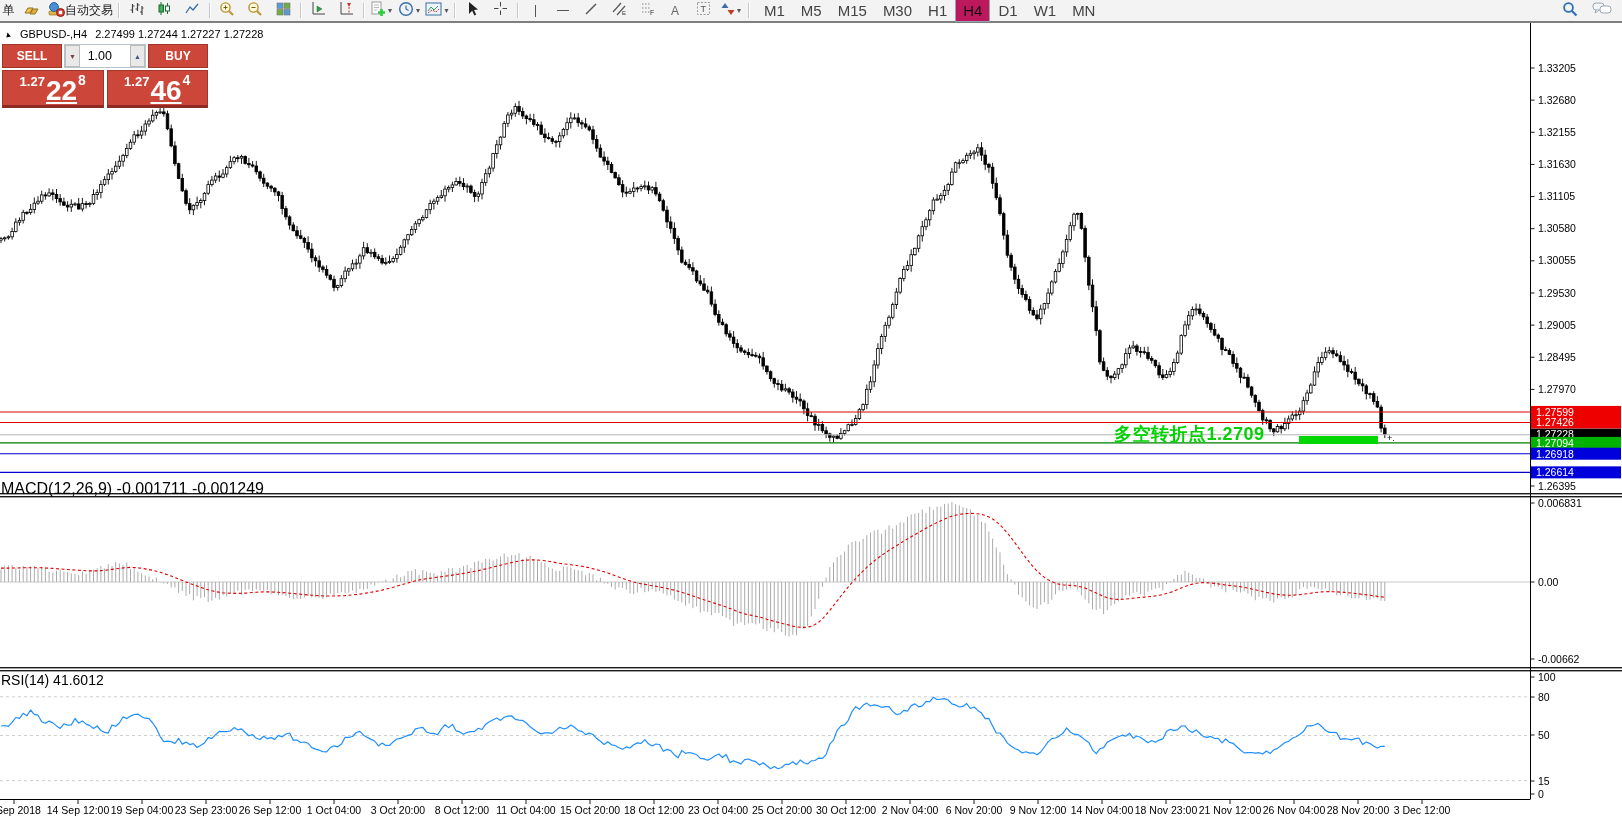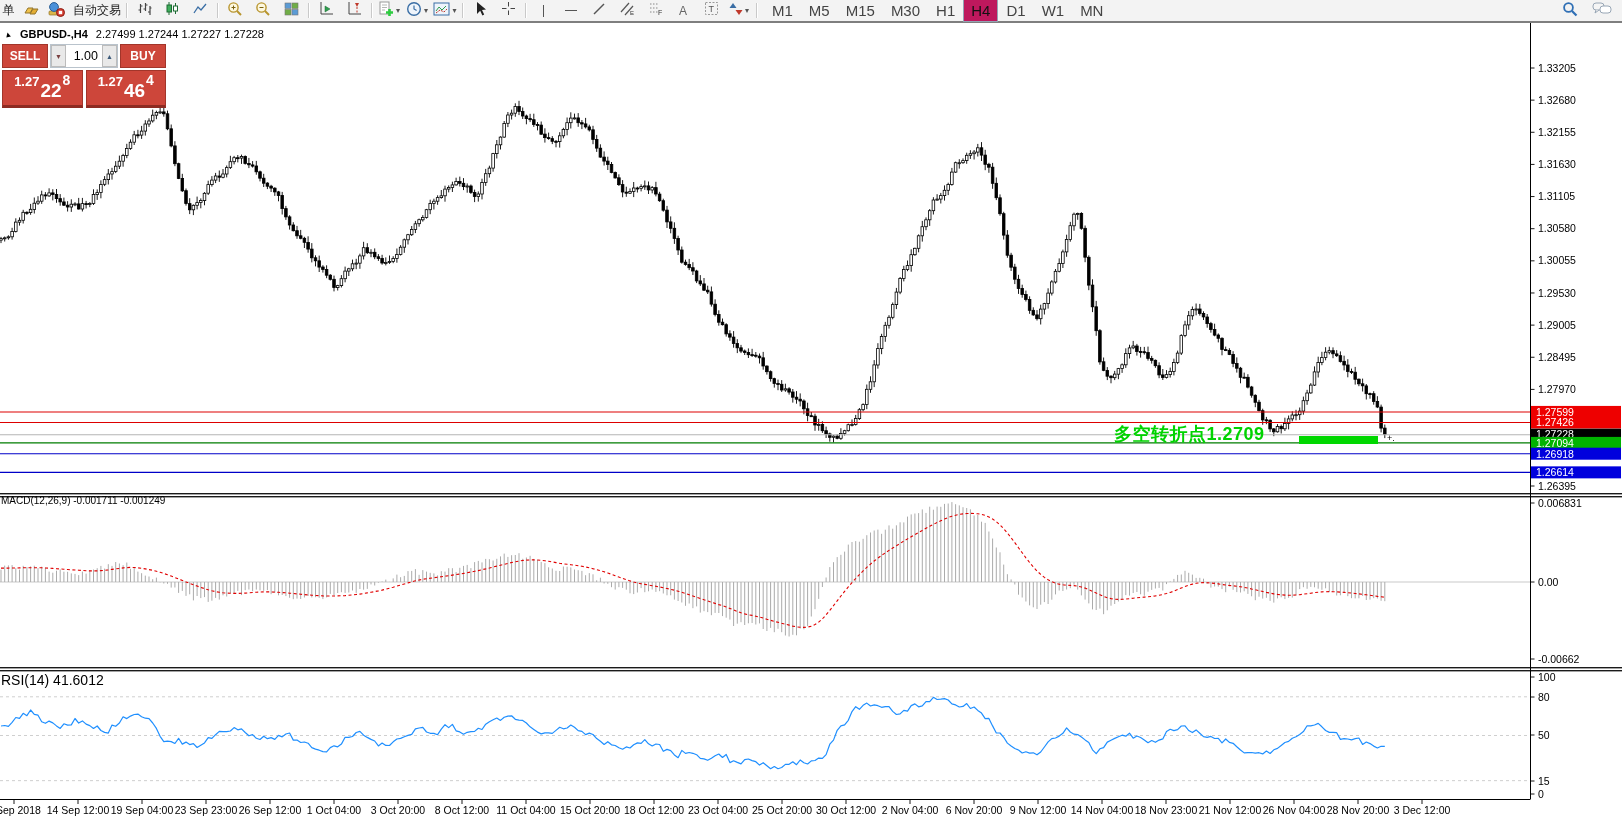--- a/index.html
+++ b/index.html
@@ -19,54 +19,54 @@
   .tf-active{background:#be185d;border:1px solid #93a3b4;color:#111;}
   .tb-right{position:absolute;right:10px;top:0;height:21px;display:flex;align-items:center;gap:14px;}
   .glyph{font-size:13px;color:#555;line-height:1;}
   .vline-g{width:1px;height:12px;background:#555;}
   .hline-g{width:12px;height:1px;background:#555;}
   
   svg#chart-svg{position:absolute;top:0;left:0;z-index:1;}
   .chart-title{position:absolute;left:4px;top:28px;z-index:3;font-size:11px;color:#000;
                display:flex;align-items:center;gap:8px;white-space:nowrap;}
   .sym-arrow{font-size:8px;color:#000;transform:rotate(-14deg);}
-  .macd-label{position:absolute;left:1px;top:495px;z-index:3;font-size:10px;color:#000;white-space:nowrap;}
+  .macd-label{position:absolute;left:1px;top:480px;z-index:3;font-size:16px;color:#000;white-space:nowrap;}
   .rsi-label{position:absolute;left:1px;top:672px;z-index:3;font-size:14px;color:#000;white-space:nowrap;}
   .annotation{position:absolute;z-index:4;font-weight:bold;font-size:18px;letter-spacing:.5px;white-space:nowrap;}
   .green-rect{position:absolute;z-index:3;}
   
-  .trade-panel{position:absolute;left:2px;top:44px;z-index:4;width:164px;}
+  .trade-panel{position:absolute;left:2px;top:44px;z-index:4;width:206px;}
   .tp-row1{display:flex;height:24px;gap:2px;}
   .tp-sell,.tp-buy{width:70px;background:#cd463a;border:1px solid #a2352a;color:#fff;
                    font-size:12px;font-weight:bold;font-family:inherit;}
   .tp-vol{flex:1;display:flex;border:1px solid #b9c3cc;background:#fff;}
   .tp-dn,.tp-up{width:15px;background:#e9e9e9;border:1px solid #bcbcbc;font-size:7px;padding:0;color:#7a4040;}
   .tp-up{color:#3c5a7a;}
-  .tp-vol input{flex:1;width:30px;border:none;outline:none;text-align:right;font-size:12.5px;padding-right:4px;font-family:inherit;}
+  .tp-vol input{flex:1;width:30px;border:none;outline:none;text-align:right;font-size:12.5px;padding-right:18px;font-family:inherit;}
   .tp-row2{display:flex;gap:3px;margin-top:2px;}
   .tp-price{flex:1;height:33px;background:#cd463a;border:1px solid #a2352a;border-bottom:3px solid #8d2b22;
             color:#fff;display:flex;align-items:flex-end;justify-content:center;padding-bottom:1px;}
   .tp-sm{font-size:13px;font-weight:bold;margin-bottom:15px;}
-  .tp-big{font-size:19px;font-weight:bold;line-height:26px;margin:0 1px;}
+  .tp-big{font-size:28px;font-weight:bold;line-height:26px;margin:0 1px;text-decoration:underline;}
   .tp-sup{font-size:14px;font-weight:bold;align-self:flex-start;margin-top:1px;}
 </style>
 </head>
 <body>
 
 <div class="toolbar">
   <div class="tb-btn" style="min-width:13px;overflow:hidden;">
     <span class="tb-text">单</span>
   </div>
   <div class="tb-btn">
     <span><svg width="17" height="15">
           <path d="M2 12 L5 7 H10 L7 12 Z" fill="#f0c24b" stroke="#93742a"></path>
           <path d="M7 13 L10 8 H15 L12 13 Z" fill="#e3ad32" stroke="#93742a"></path>
         </svg></span>
   </div>
-  <div class="tb-btn" style="gap:8px;">
+  <div class="tb-btn" style="gap:0;">
     <span><svg width="18" height="16">
           <rect x="2" y="10" width="11" height="4" rx="1" fill="#d9b64a" stroke="#93742a" stroke-width=".7"></rect>
           <circle cx="7" cy="6" r="4.4" fill="#4a90d9" stroke="#2a5e95"></circle>
           <circle cx="13.5" cy="11.5" r="4" fill="#d23b2f" stroke="#8d1f16"></circle>
           <rect x="11.8" y="9.8" width="3.4" height="3.4" fill="#fff"></rect>
         </svg></span>
     <span class="tb-text">自动交易</span>
   </div>
   <div class="tb-sep"></div>
   <div class="tb-btn">
@@ -1478,21 +1478,21 @@
       <text x="1294" y="814" font-size="10.5" fill="#000" text-anchor="middle">26 Nov 04:00</text>
       <line x1="1358" y1="799.5" x2="1358" y2="804" stroke="#000" stroke-width="0.9"></line>
       <text x="1358" y="814" font-size="10.5" fill="#000" text-anchor="middle">28 Nov 20:00</text>
       <line x1="1422" y1="799.5" x2="1422" y2="804" stroke="#000" stroke-width="0.9"></line>
       <text x="1422" y="814" font-size="10.5" fill="#000" text-anchor="middle">3 Dec 12:00</text>
     </g>
   </svg>
 
 <div class="chart-title">
   <span class="sym-arrow">▲</span>
-  <span style="font-weight:bold;">GBPUSD-,H4</span>
+  <span style="font-weight:normal;">GBPUSD-,H4</span>
   <span>2.27499 1.27244 1.27227 1.27228</span>
 </div>
 
 <div class="trade-panel">
   <div class="tp-row1">
     <button class="tp-sell">SELL</button>
     <div class="tp-vol">
       <button class="tp-dn">▼</button>
       <input readonly="" value="1.00" style="">
       <button class="tp-up">▲</button>

